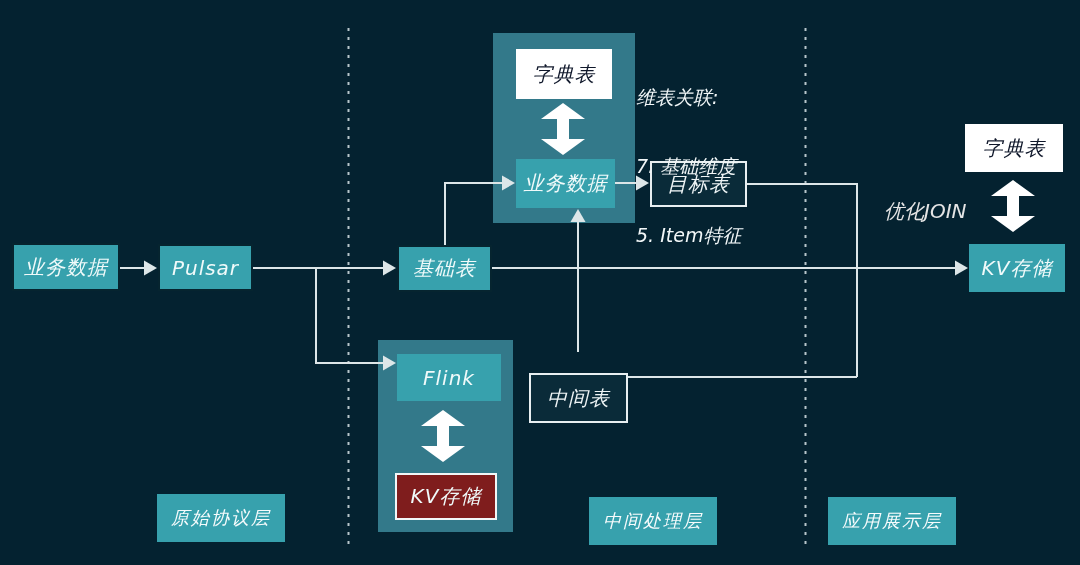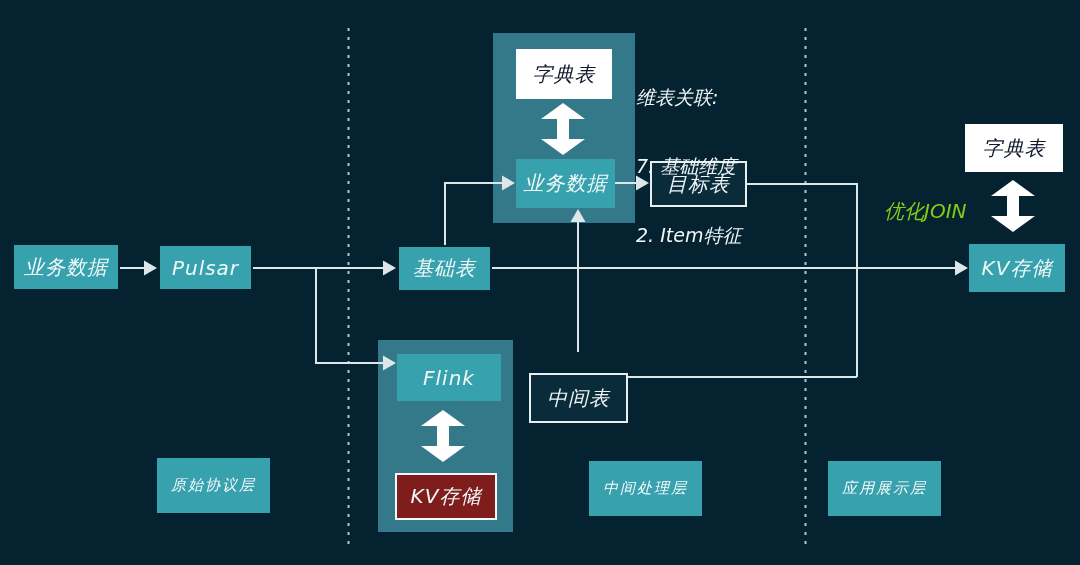--- a/index.html
+++ b/index.html
@@ -16,25 +16,25 @@
   }
   .bright{background:#37a1ad;color:#f0fafa;border:2px solid #06242f;}
   .container-block{background:#33798a;z-index:1;}
   .white-box{background:#ffffff;color:#0f172a;z-index:3;}
   .dark-box{background:#0a2b39;color:#eef4f5;border:2px solid #e8eff1;justify-content:center;}
   .kv-box{background:#7f1d1d;color:#f0fafa;border:2px solid #f2f7f8;}
   #connector-layer{position:absolute;left:0;top:0;z-index:2;}
   .note{
     color:#f2f7f8;font-size:19px;line-height:23px;z-index:3;white-space:pre;
   }
-  .join-label{color:#84cc16;font-size:20px;z-index:3;}
+  .join-label{color:#e5e5e5;font-size:20px;z-index:3;}
   .chip{
-    background:#37a1ad;color:#f6fbfc;font-size:15px;
+    background:#37a1ad;color:#f6fbfc;font-size:18px;
     display:inline-flex;align-items:center;justify-content:center;
-    padding:18px 14px;z-index:3;letter-spacing:2px;
+    padding:12px 14px;z-index:3;letter-spacing:2px;margin-top:36px;
   }
 </style>
 </head>
 <body>
 
 <div class="abs container-block" style="left:493px;top:33px;width:142px;height:190px;"></div>
 <div class="abs container-block" style="left:378px;top:340px;width:135px;height:192px;"></div>
 
 <svg id="connector-layer" width="1080" height="565" viewBox="0 0 1080 565">
 
@@ -110,21 +110,21 @@
   <span>字典表</span>
 </div>
 
 <div class="abs node bright" style="left:969px;top:244px;width:96px;height:48px;border:none;">
   <span>KV存储</span>
 </div>
 
 <div class="abs note" style="left:636px;top:40px;">
   <div>维表关联:</div>
   <div>7. 基础维度</div>
-  <div>2. Item特征</div>
+  <div>5. Item特征</div>
 </div>
 
 <div class="abs join-label" style="left:884px;top:198px;">优化JOIN</div>
 
 <div class="abs chip" style="left:157px;top:458px;">
   <span>原始协议层</span>
 </div>
 <div class="abs chip" style="left:589px;top:461px;">
   <span>中间处理层</span>
 </div>

